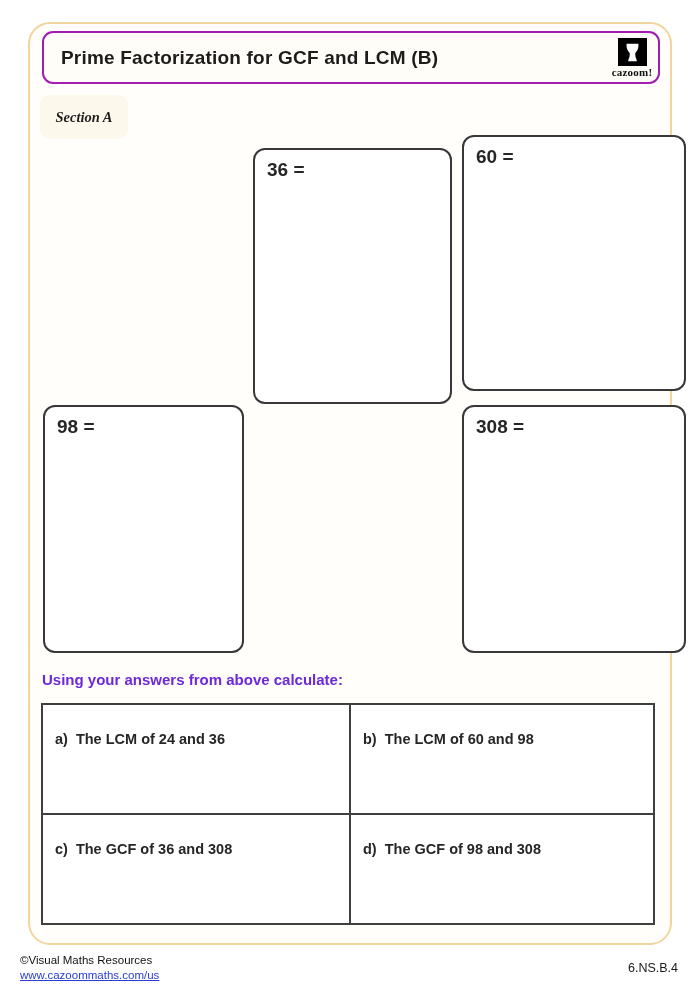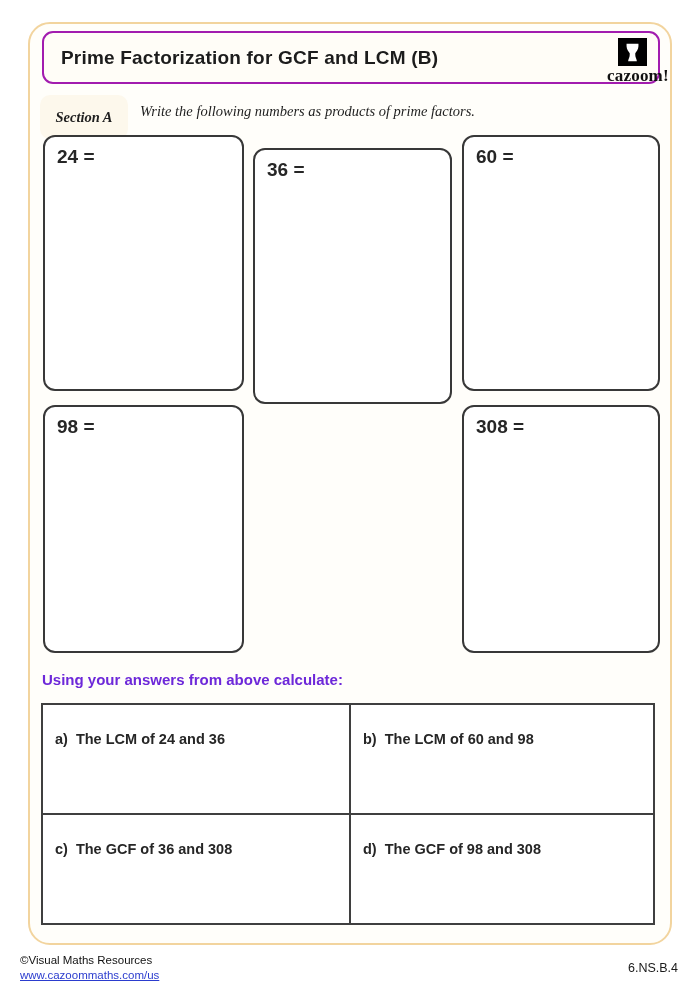--- a/index.html
+++ b/index.html
@@ -48,21 +48,21 @@
   .logo-square {
     width:29px; height:28px;
     background:#000000;
     margin:0 auto;
     display:flex; align-items:center; justify-content:center;
   }
   .logo-square svg { display:block; }
   .logo-text {
     font-family:"Liberation Serif", serif;
     font-weight:bold;
-    font-size:17px;
+    font-size:11px;
     color:#111111;
     margin-top:0px;
     letter-spacing:0.2px;
   }
   .section-a-pill {
     position:absolute;
     left:40px; top:95px;
     width:88px; height:44px;
     background:#fdf8ec;
     border-radius:10px;
@@ -94,21 +94,21 @@
   }
   .factor-label {
     font-size:19px;
     font-weight:bold;
     color:#262626;
   }
   .row1 { top:135px; height:256px; }
   .row2 { top:405px; height:248px; }
   .col1 { left:43px;  width:201px; }
   .col2 { left:253px; width:199px;margin-top:13px; }
-  .col3 { left:462px; width:198px; }
+  .col3 { left:462px; width:224px; }
   .section-b-heading {
     position:absolute;
     left:42px; top:671px;
     font-size:15px;
     font-weight:bold;
     color:#6d28d9;
   }
   .answer-table {
     position:absolute;
     left:41px; top:703px;
@@ -168,25 +168,21 @@
       <svg width="23" height="23" viewBox="0 0 29 28">
         <path fill="#ffffff" d="M7,3 L22,3 L22,6 C22,10 19,13 18,15 L18,17 C18,20 20,22 20,25 L9,25 C9,22 11,20 11,17 L11,15 C10,13 7,10 7,6 Z"></path>
       </svg>
     </div>
     <div class="logo-text">cazoom!</div>
   </div>
 
   <div class="section-a-pill">
     <span class="section-a-label">Section A</span>
   </div>
-  <div class="instruction">Write the following numbers as products of prime factors.</div>
-
-  <div class="factor-box row1 col1">
-    <span class="factor-label">24 =</span>
-  </div>
+
   <div class="factor-box row1 col2">
     <span class="factor-label">36 =</span>
   </div>
   <div class="factor-box row1 col3">
     <span class="factor-label">60 =</span>
   </div>
 
   <div class="factor-box row2 col1">
     <span class="factor-label">98 =</span>
   </div>

